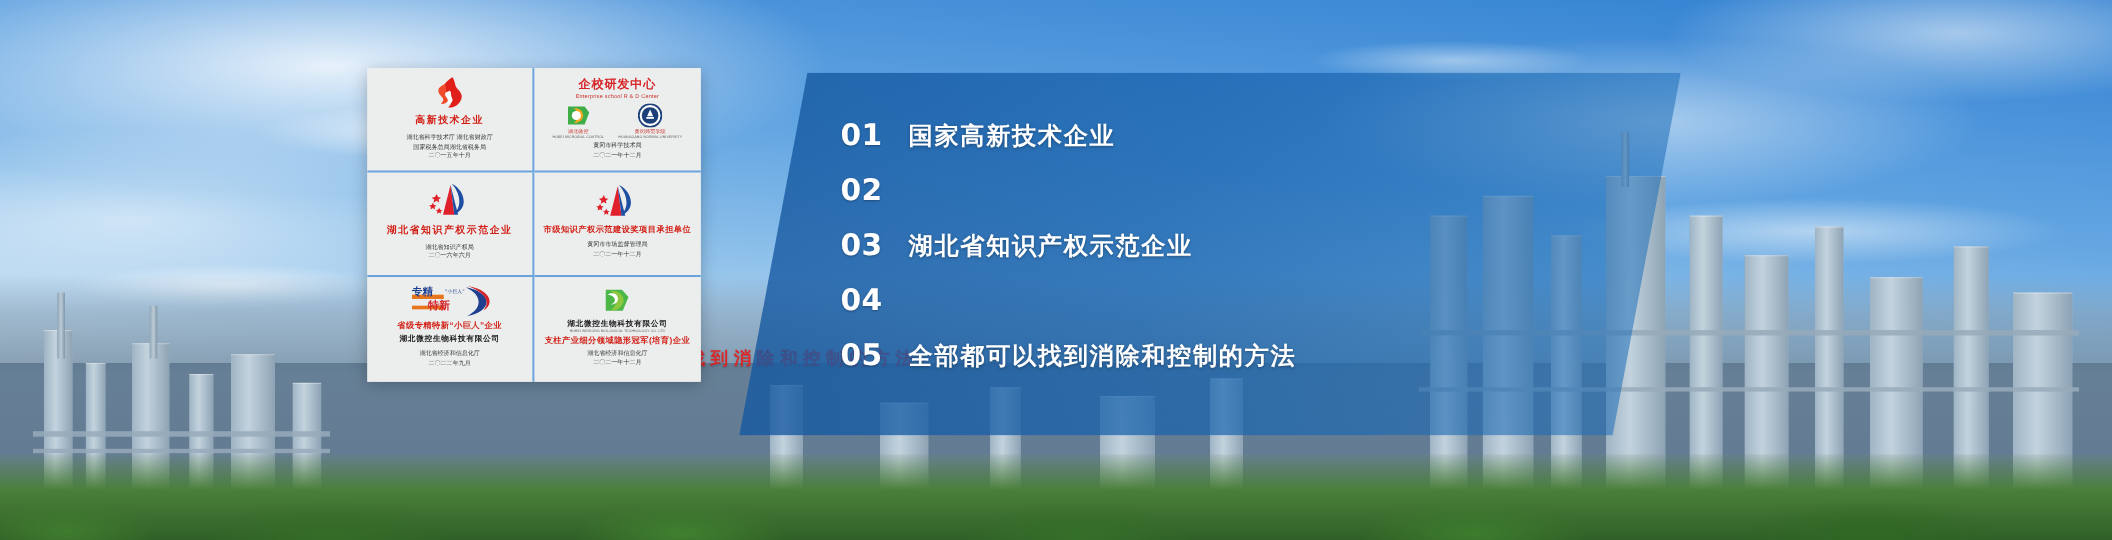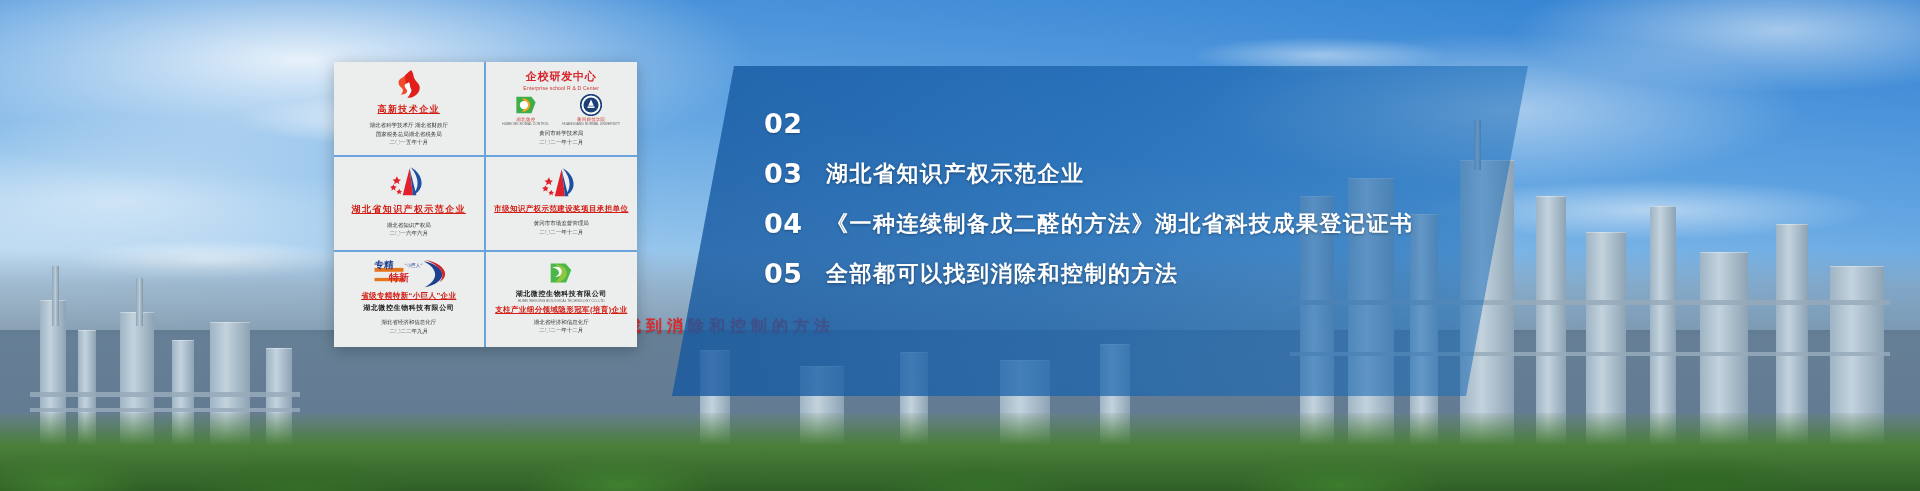--- a/index.html
+++ b/index.html
@@ -84,21 +84,21 @@
   .cell{
     position:relative; background:#eceeed;
     border-right:2px solid #6ba4dd; border-bottom:2px solid #6ba4dd;
     display:flex; flex-direction:column; align-items:center; justify-content:flex-start;
     padding:7px 4px 12px; overflow:hidden;
   }
   .cell:nth-child(2n){ border-right:none; }
   .cell:nth-child(5),.cell:nth-child(6){ border-bottom:none; }
 
   .logo-wrap{ height:38px; display:flex; align-items:center; justify-content:center; }
-  .c-title{ color:#d21f16; font-size:9px; font-weight:bold; letter-spacing:1.4px; margin-top:2px; white-space:nowrap;text-decoration:underline; }
+  .c-title{ color:#d21f16; font-size:9px; font-weight:bold; letter-spacing:1.4px; margin-top:2px; white-space:nowrap; }
   .c-title.sm{ font-size:7.5px; letter-spacing:.4px; }
   .c-sub{ color:#1a1a1a; font-size:7px; font-weight:bold; letter-spacing:.6px; margin-top:2px; white-space:nowrap; }
   .c-meta{ color:#333; font-size:5.5px; line-height:1.55; text-align:center; margin-top:5px; white-space:nowrap; }
   .c-meta.tight{ margin-top:3px; }
   .c-en{ color:#c9302c; font-size:5px; letter-spacing:.2px; margin-top:1px; white-space:nowrap;}
   .c-en2{ color:#5a5a5a; font-size:3.2px; letter-spacing:.1px; white-space:nowrap;}
 
   
   .flame{ width:34px; height:32px; }
   
@@ -159,29 +159,32 @@
   <div class="stack" style="left:1474px;top:120px;height:50px;"></div>
 
   <div class="green"></div>
 </div>
 
 <div id="marquee">全部都可以找到消除和控制的方法</div>
 
 <div id="info-panel">
 
   <div class="row">
+    <div class="num">01</div>
+    <div class="txt">国家高新技术企业</div>
+  </div>
+  <div class="row">
     <div class="num">02</div>
   </div>
   <div class="row">
     <div class="num">03</div>
     <div class="txt">湖北省知识产权示范企业</div>
   </div>
   <div class="row">
     <div class="num">04</div>
-    <div class="txt">《一种连续制备戊二醛的方法》湖北省科技成果登记证书</div>
   </div>
   <div class="row">
     <div class="num">05</div>
     <div class="txt">全部都可以找到消除和控制的方法</div>
   </div>
 </div>
 
 <div id="cert-grid">
 
   <div class="cell">

